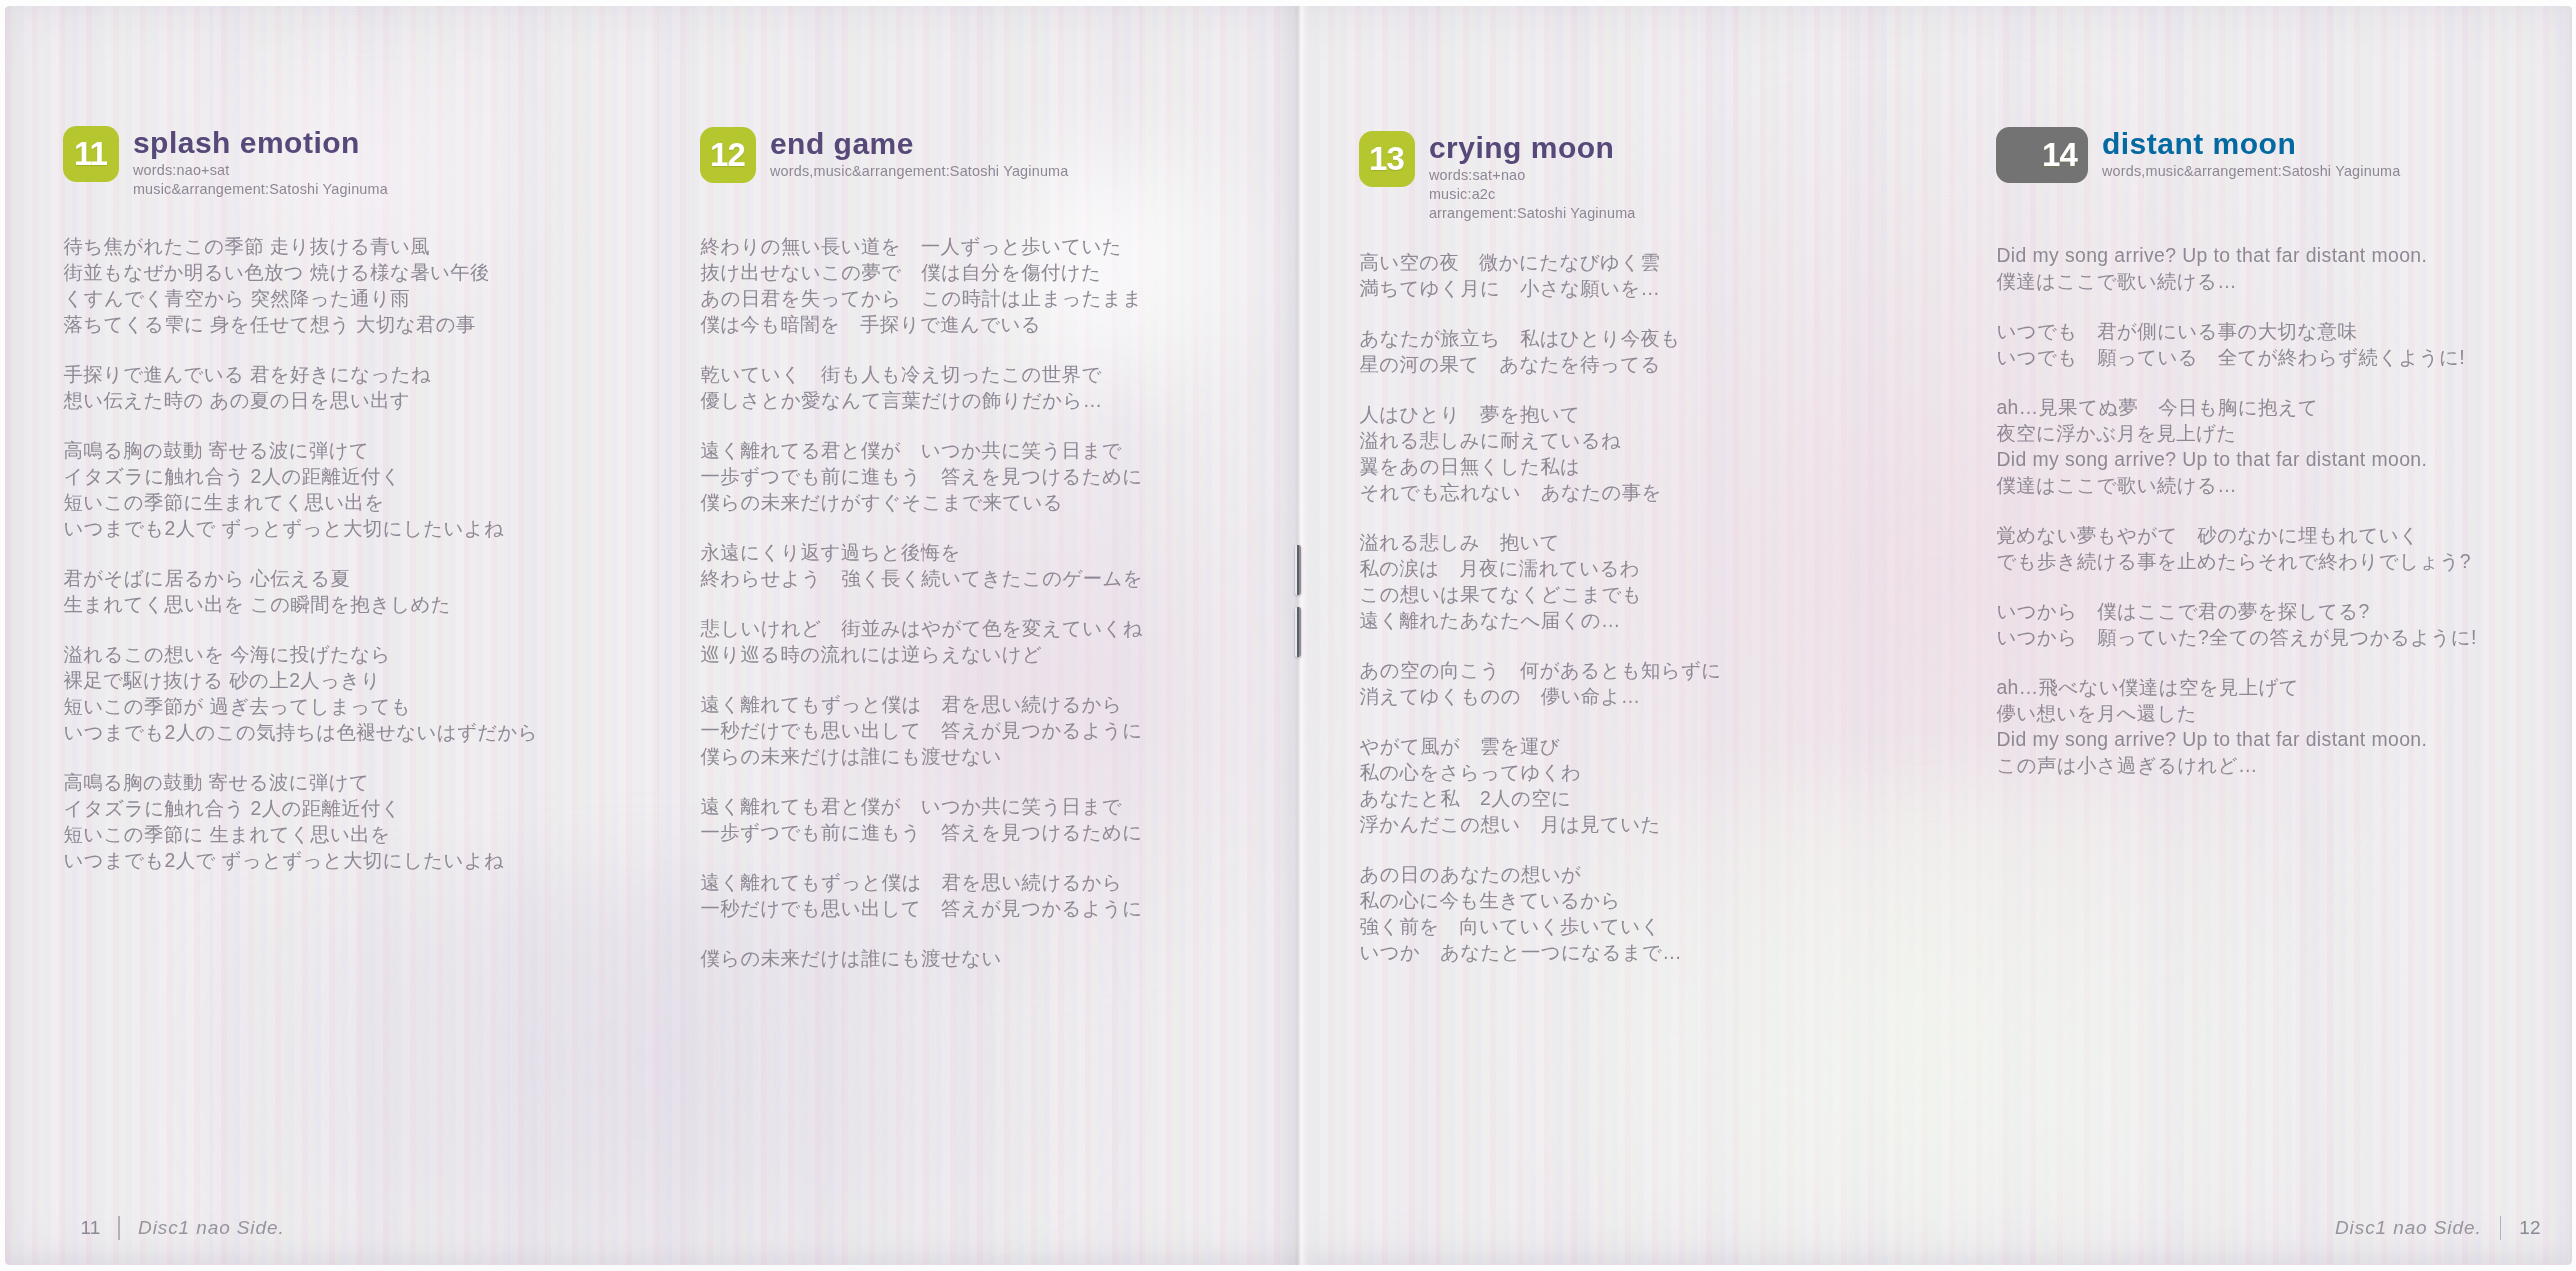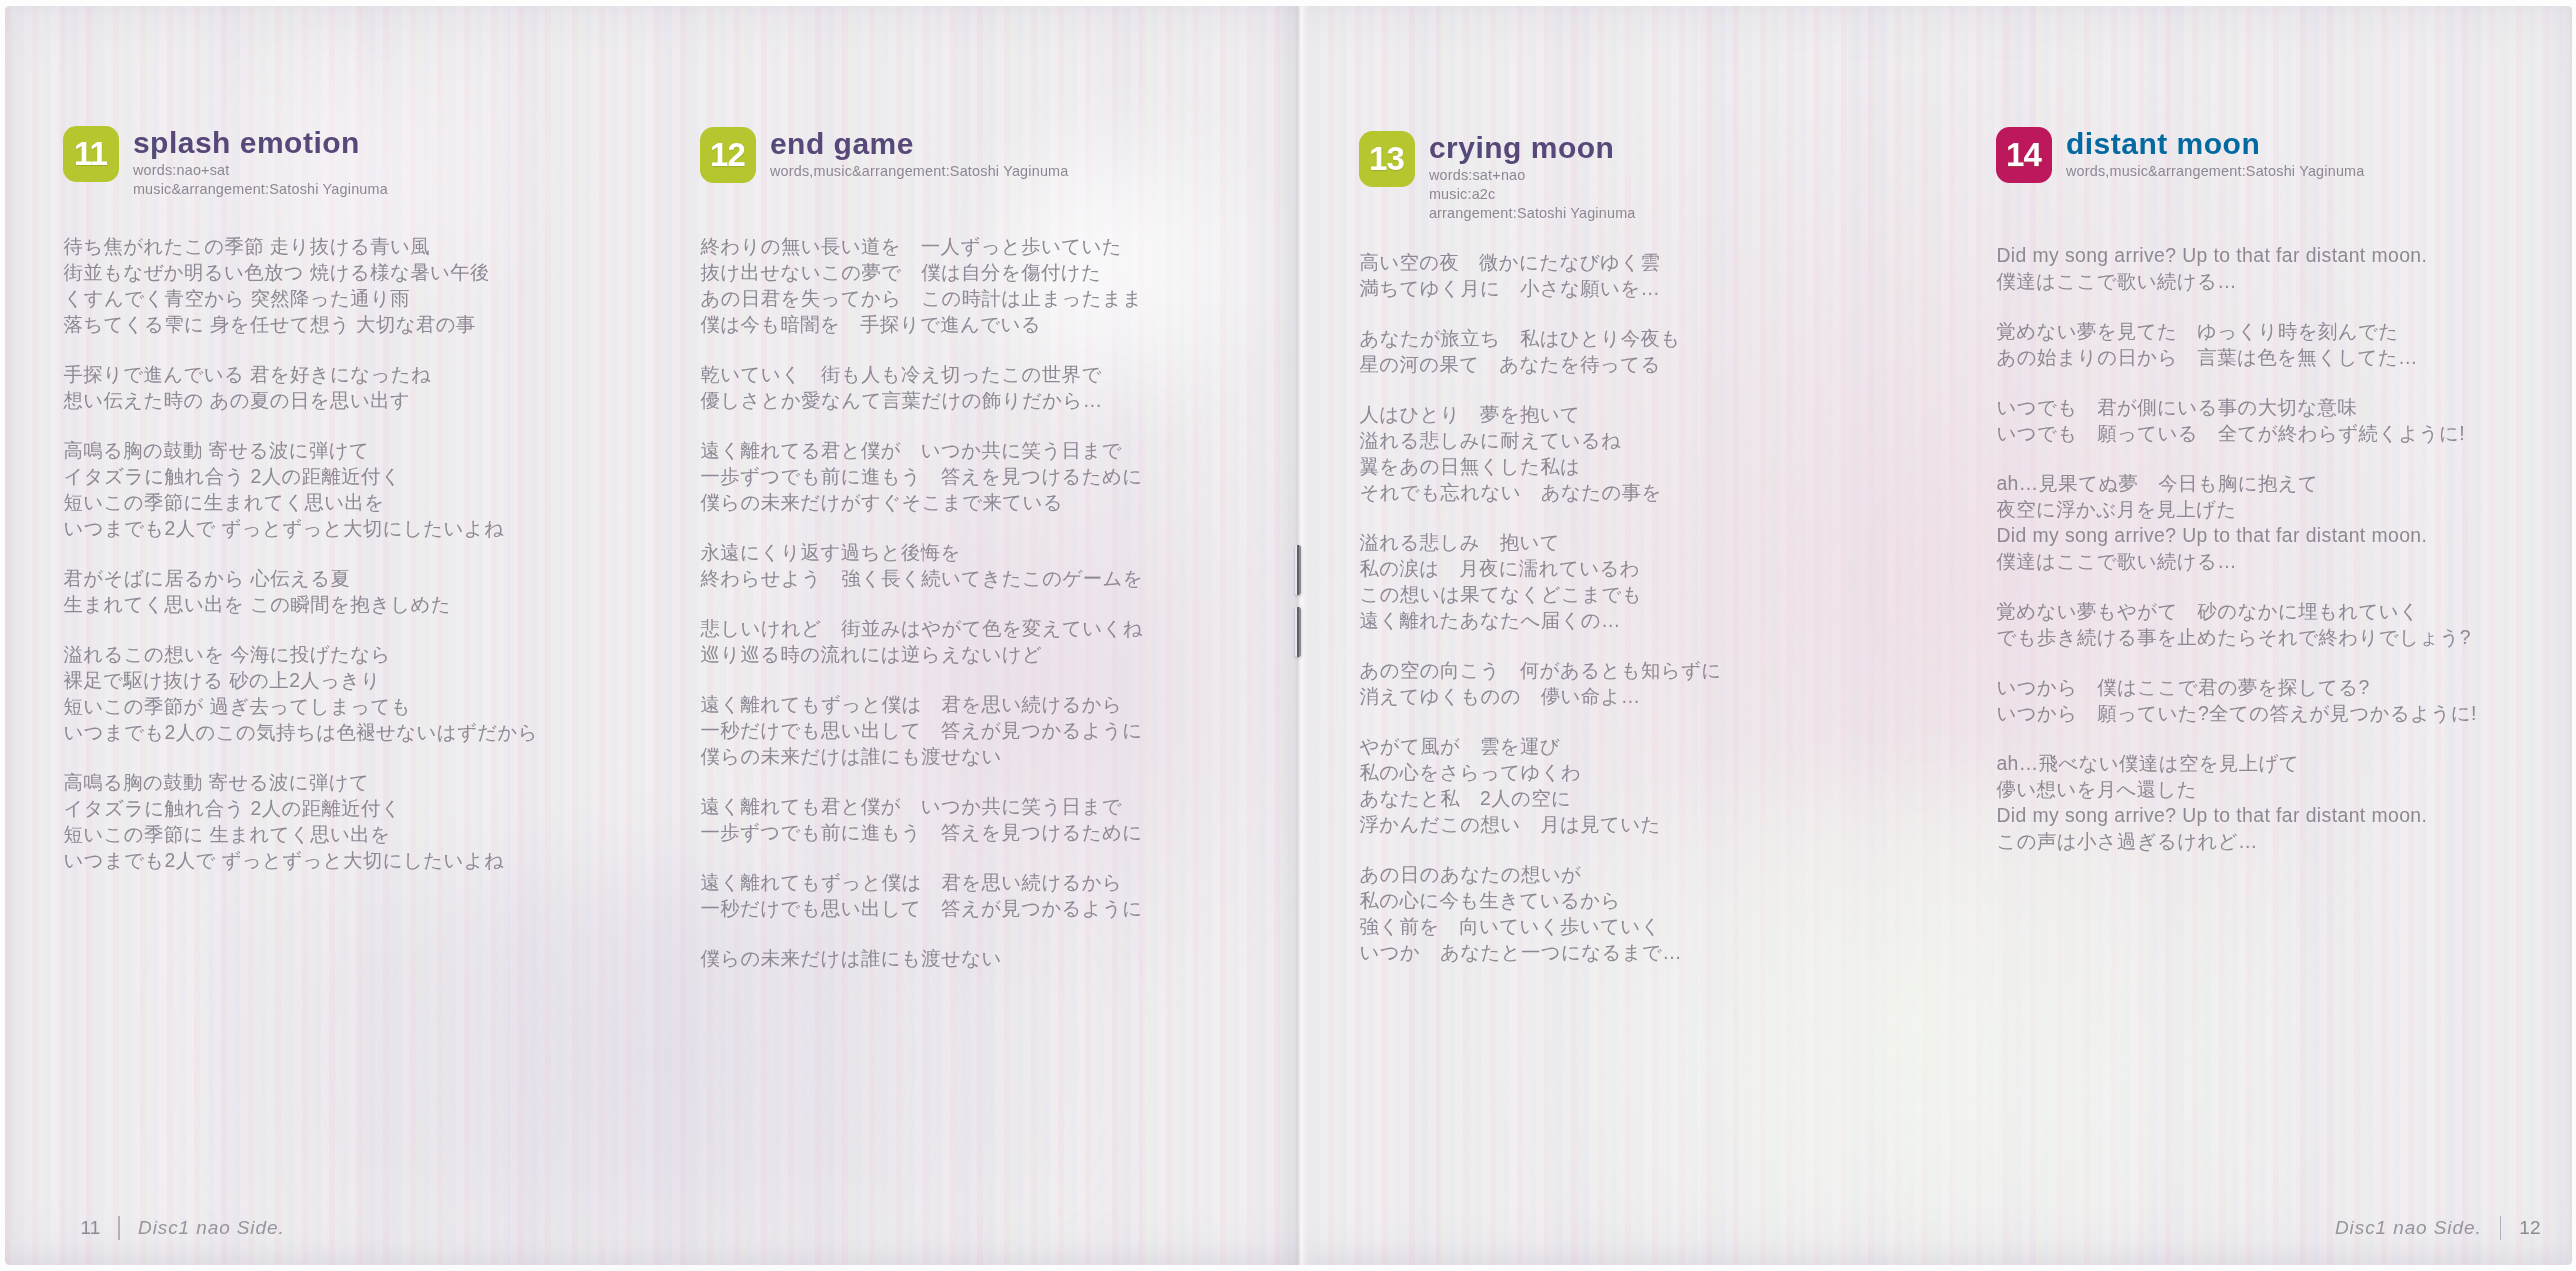--- a/index.html
+++ b/index.html
@@ -220,38 +220,34 @@
           <div class="line">あの日のあなたの想いが</div>
           <div class="line">私の心に今も生きているから</div>
           <div class="line">強く前を　向いていく歩いていく</div>
           <div class="line">いつか　あなたと一つになるまで…</div>
         </div>
       </div>
   </div>
 
   <div class="column c3">
     <div class="track-header">
-      <div class="badge" style="background: #be185d;">
+      <div class="badge" style="background: #737373; padding-left: 36px;">
           <span>14</span>
         </div>
       <div class="track-info">
         <div class="track-title" style="color: #0369a1;">distant moon</div>
         <div class="track-credits">
             <div>words,music&amp;arrangement:Satoshi Yaginuma</div>
           </div>
       </div>
     </div>
     <div class="lyrics" style="color: rgb(142, 136, 148);">
         <div class="stanza">
           <div class="line">Did my song arrive? Up to that far distant moon.</div>
           <div class="line">僕達はここで歌い続ける…</div>
-        </div>
-        <div class="stanza">
-          <div class="line">覚めない夢を見てた　ゆっくり時を刻んでた</div>
-          <div class="line">あの始まりの日から　言葉は色を無くしてた…</div>
         </div>
         <div class="stanza">
           <div class="line">いつでも　君が側にいる事の大切な意味</div>
           <div class="line">いつでも　願っている　全てが終わらず続くように!</div>
         </div>
         <div class="stanza">
           <div class="line">ah…見果てぬ夢　今日も胸に抱えて</div>
           <div class="line">夜空に浮かぶ月を見上げた</div>
           <div class="line">Did my song arrive? Up to that far distant moon.</div>
           <div class="line">僕達はここで歌い続ける…</div>

